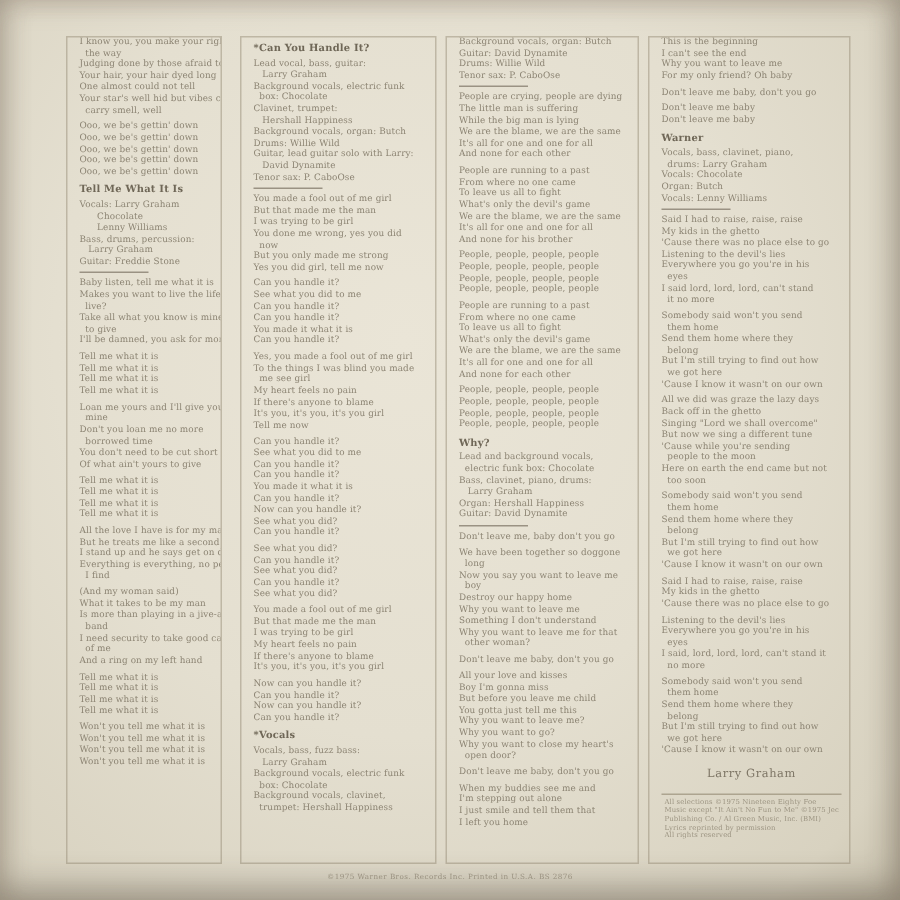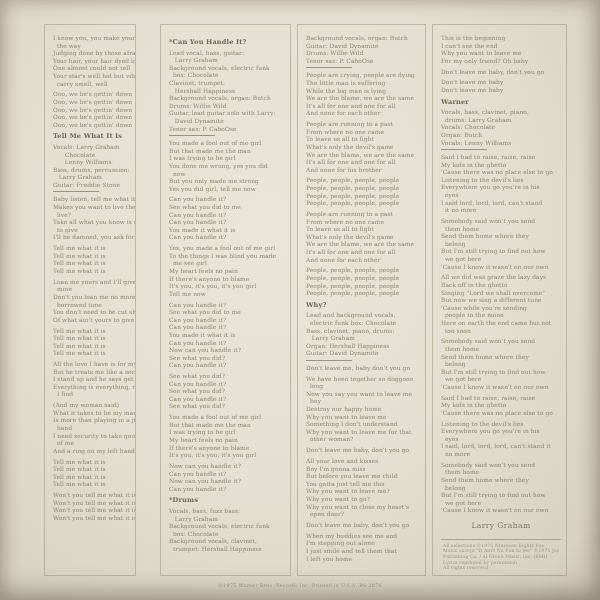--- a/index.html
+++ b/index.html
@@ -15,25 +15,25 @@
   .sheet::after{
     content:"";position:absolute;inset:0;pointer-events:none;
     box-shadow:inset 0 -12px 20px rgba(70,58,45,.28),
                inset -9px 0 16px rgba(70,58,45,.14),
                inset 0 8px 14px rgba(150,120,105,.12),
                inset 9px 0 14px rgba(120,100,80,.10);
   }
   .col{
     position:absolute;top:24px;height:552px;box-sizing:border-box;
     border:1px solid rgba(152,142,120,.5);
-    padding:10px 5px 0 8px;
+    padding:0 5px 0 8px;
     font-size:5.9px;line-height:7.6px;color:#8c8473;
     letter-spacing:.08px;overflow:hidden;
   }
-  #col-0{left:44px;width:92px;}
+  #col-0{left:44px;width:104px;}
   #col-1{left:160px;width:131px;}
   #col-2{left:297px;width:129px;}
   #col-3{left:432px;width:135px;}
   .stanza{margin:0 0 3.2px 0;}
   .credits{margin:0 0 2px 0;}
   .heading{
     font-size:6.6px;font-weight:bold;color:#6f6757;
     margin:4px 0 3px 0;letter-spacing:.15px;
   }
   .rule{
@@ -208,21 +208,21 @@
         <div class="line">My heart feels no pain</div>
         <div class="line">If there's anyone to blame</div>
         <div class="line">It's you, it's you, it's you girl</div>
       </div>
       <div class="stanza">
         <div class="line">Now can you handle it?</div>
         <div class="line">Can you handle it?</div>
         <div class="line">Now can you handle it?</div>
         <div class="line">Can you handle it?</div>
       </div>
-      <div class="heading">*Drums</div>
+      <div class="heading">*Vocals</div>
       <div class="credits">
         <div class="line">Vocals, bass, fuzz bass:</div>
         <div class="line">   Larry Graham</div>
         <div class="line">Background vocals, electric funk</div>
         <div class="line">  box: Chocolate</div>
         <div class="line">Background vocals, clavinet,</div>
         <div class="line">  trumpet: Hershall Happiness</div>
       </div>
     </div>
   <div class="col" id="col-2">

